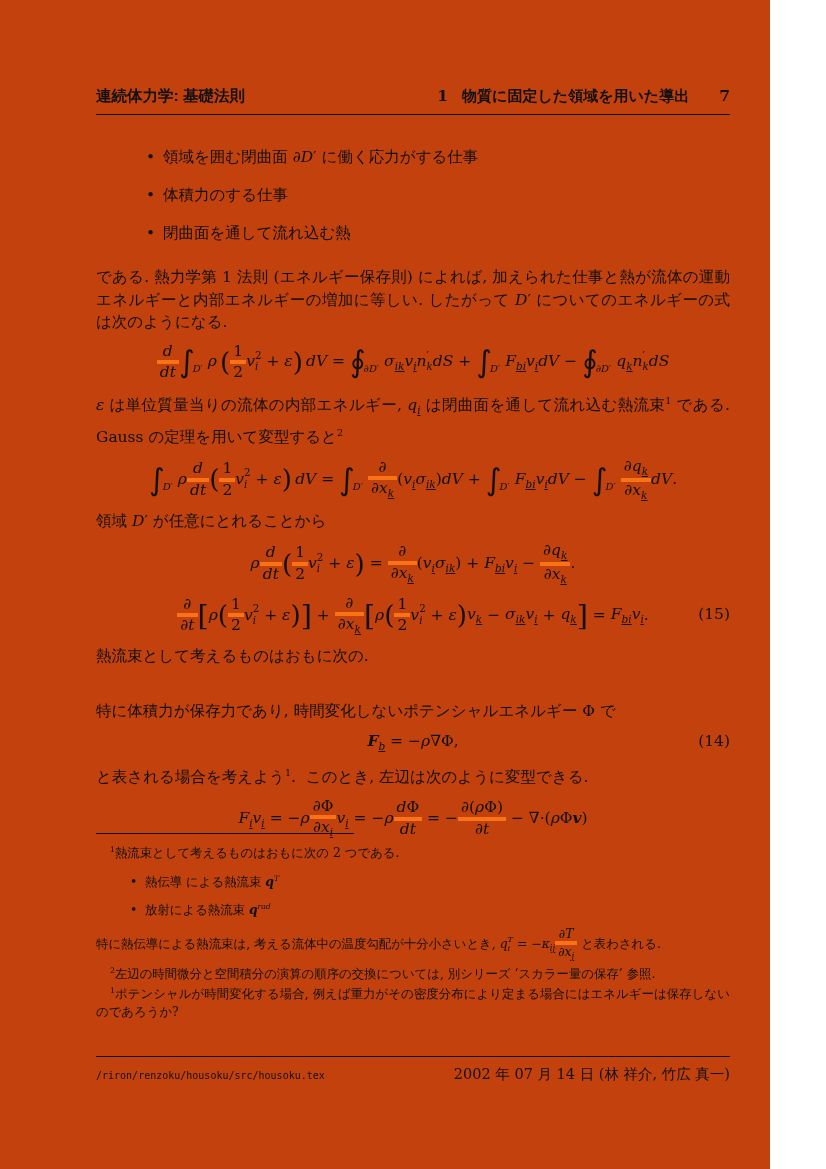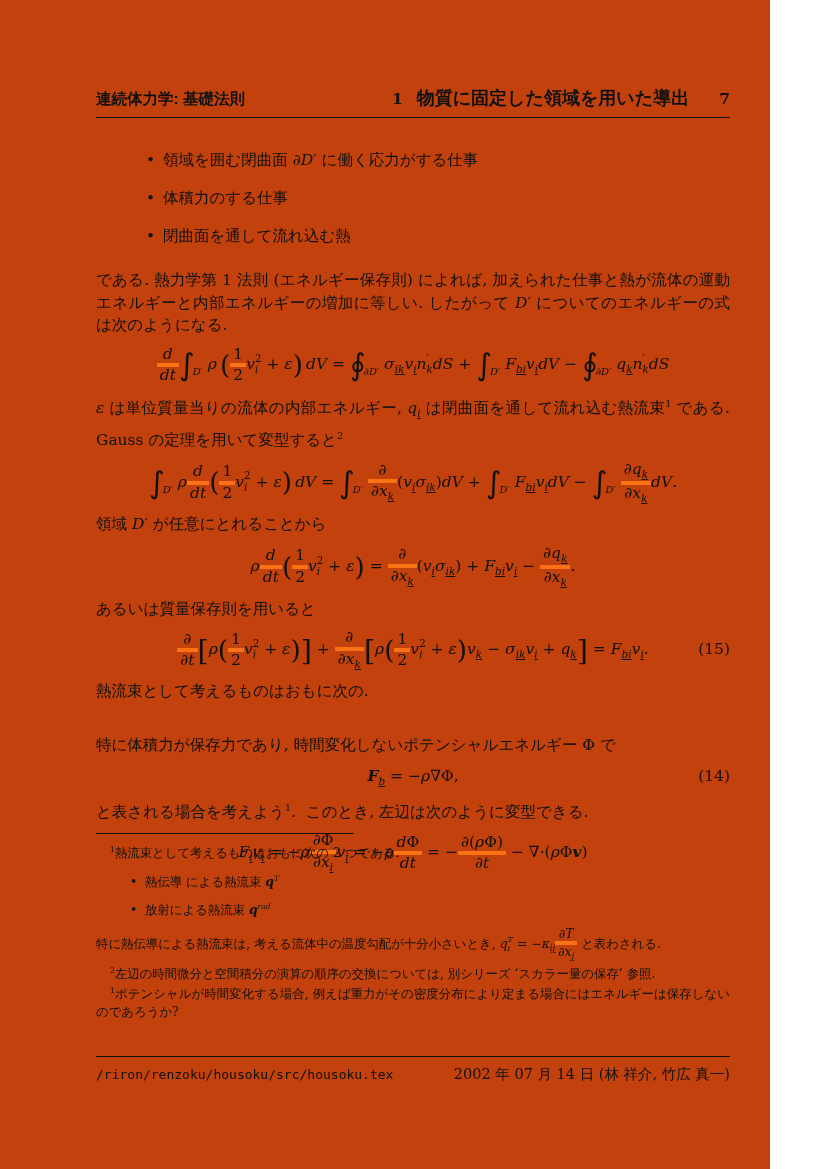--- a/index.html
+++ b/index.html
@@ -6,21 +6,21 @@
   .page{position:relative;width:770px;height:1169px;background:#c2410c;color:#111;
         font-family:"DejaVu Serif","Liberation Serif",serif;font-size:15.5px;overflow:hidden;}
   .main{position:absolute;left:96px;top:0;width:634px;}
 
   
   .runhead{margin-top:86px;padding-bottom:7px;border-bottom:1.5px solid #111;
            display:flex;align-items:baseline;white-space:nowrap;}
   .rh-left{font-family:"Liberation Sans","DejaVu Sans",sans-serif;font-weight:600;font-size:15.5px;}
   .rh-sec{margin-left:auto;display:flex;align-items:baseline;}
   .rh-no{font-weight:bold;margin-right:14px;}
-  .rh-title{font-family:"Liberation Sans","DejaVu Sans",sans-serif;font-weight:600;font-size:18px;}
+  .rh-title{font-family:"Liberation Sans","DejaVu Sans",sans-serif;font-weight:600;font-size:15px;}
   .rh-page{font-weight:bold;margin-left:30px;}
 
   
   .blist{list-style:none;margin:32px 0 0 0;padding:0 0 0 50px;}
   .blist li{margin-bottom:17px;line-height:21px;}
   .bdot{display:inline-block;width:17px;}
 
   
   .para{margin:22px 0 0 0;line-height:22.5px;text-align:justify;}
   .para.cont{margin-top:6px;}
@@ -48,21 +48,21 @@
   .fn{margin:0;text-align:justify;}
   .fn.ind{text-indent:14px;}
   .fnlist{list-style:none;margin:8px 0 6px 0;padding:0 0 0 34px;}
   .fnlist li{margin-bottom:8px;line-height:17.5px;}
   .fnlist .bdot{width:15px;}
   .fndesc{margin:1px 0 0 15px;}
 
   
   .footer{position:absolute;left:96px;top:1056px;width:634px;border-top:1.5px solid #111;
           padding-top:8px;display:flex;justify-content:space-between;align-items:baseline;}
-  .fpath{font-family:"DejaVu Sans Mono","Liberation Mono",monospace;font-size:13px;}
+  .fpath{font-family:"DejaVu Sans Mono","Liberation Mono",monospace;font-size:10px;}
   .fdate{font-size:14.5px;}
   i{font-style:italic;}
 </style>
 </head>
 <body>
 
 <div class="page">
 
   <div class="main">
 
@@ -92,21 +92,20 @@
     <div class="eq">
       <span class="eqbody"><span class="int">∫</span><span class="isb"><i>D</i>′</span><i>ρ</i><span class="fr"><span class="n"><i>d</i></span><span class="d"><i>dt</i></span></span><span class="bp">(</span><span class="fr"><span class="n">1</span><span class="d">2</span></span><i>v</i><span class="ss"><span class="u">2</span><span class="l"><i>i</i></span></span> + <i>ε</i><span class="bp">)</span> <i>dV</i> = <span class="int">∫</span><span class="isb"><i>D</i>′</span><span class="fr"><span class="n">∂</span><span class="d">∂<i>x<sub>k</sub></i></span></span>(<i>v<sub>i</sub>σ<sub>ik</sub></i>)<i>dV</i> + <span class="int">∫</span><span class="isb"><i>D</i>′</span><i>F<sub>bi</sub>v<sub>i</sub></i><i>dV</i> − <span class="int">∫</span><span class="isb"><i>D</i>′</span><span class="fr"><span class="n">∂<i>q<sub>k</sub></i></span><span class="d">∂<i>x<sub>k</sub></i></span></span><i>dV</i>.</span>
     </div>
 
     <p class="para cont">領域 <i>D</i>′ が任意にとれることから</p>
 
     <div class="eq">
       <span class="eqbody"><i>ρ</i><span class="fr"><span class="n"><i>d</i></span><span class="d"><i>dt</i></span></span><span class="bp">(</span><span class="fr"><span class="n">1</span><span class="d">2</span></span><i>v</i><span class="ss"><span class="u">2</span><span class="l"><i>i</i></span></span> + <i>ε</i><span class="bp">)</span> = <span class="fr"><span class="n">∂</span><span class="d">∂<i>x<sub>k</sub></i></span></span>(<i>v<sub>i</sub>σ<sub>ik</sub></i>) + <i>F<sub>bi</sub>v<sub>i</sub></i> − <span class="fr"><span class="n">∂<i>q<sub>k</sub></i></span><span class="d">∂<i>x<sub>k</sub></i></span></span>.</span>
     </div>
 
-    <p class="para cont">あるいは質量保存則を用いると</p>
 
     <div class="eq">
       <span class="eqbody"><span class="fr"><span class="n">∂</span><span class="d">∂<i>t</i></span></span><span class="bk">[</span><i>ρ</i><span class="bp">(</span><span class="fr"><span class="n">1</span><span class="d">2</span></span><i>v</i><span class="ss"><span class="u">2</span><span class="l"><i>i</i></span></span> + <i>ε</i><span class="bp">)</span><span class="bk">]</span> + <span class="fr"><span class="n">∂</span><span class="d">∂<i>x<sub>k</sub></i></span></span><span class="bk">[</span><i>ρ</i><span class="bp">(</span><span class="fr"><span class="n">1</span><span class="d">2</span></span><i>v</i><span class="ss"><span class="u">2</span><span class="l"><i>i</i></span></span> + <i>ε</i><span class="bp">)</span><i>v<sub>k</sub></i> − <i>σ<sub>ik</sub>v<sub>i</sub></i> + <i>q<sub>k</sub></i><span class="bk">]</span> = <i>F<sub>bi</sub>v<sub>i</sub></i>.</span>
       <span class="tag">(15)</span>
     </div>
 
     <p class="para cont">熱流束として考えるものはおもに次の.</p>
 
     <p class="para gap">特に体積力が保存力であり, 時間変化しないポテンシャルエネルギー Φ で</p>
 

